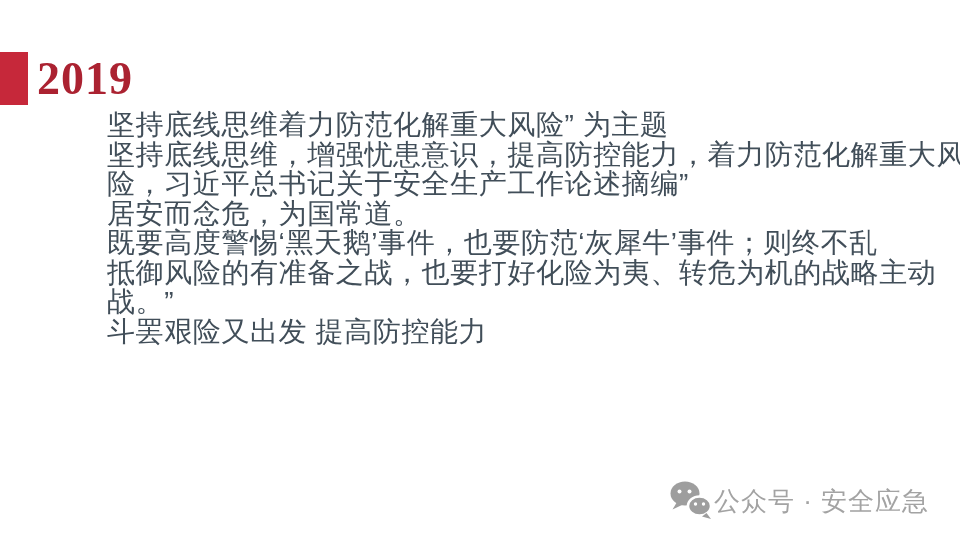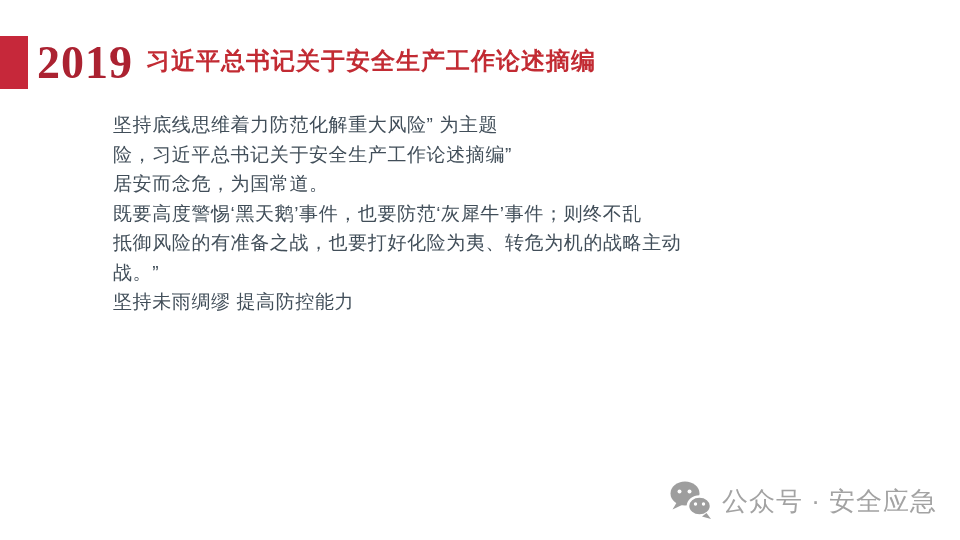--- a/index.html
+++ b/index.html
@@ -5,75 +5,75 @@
   html,body{margin:0;padding:0;}
   body{
     width:960px;height:540px;
     background:#ffffff;
     font-family:"Liberation Sans","DejaVu Sans",sans-serif;
     position:relative;overflow:hidden;
   }
   .slide{position:absolute;inset:0;background:#ffffff;}
 
   
-  .header{position:absolute;left:0;top:0;width:912px;height:100px;}
+  .header{position:absolute;left:0;top:16px;width:912px;height:100px;}
   .accent-square{
     position:absolute;left:0;top:36px;width:28px;height:53px;
     background:#c6283a;
   }
   .year{
     position:absolute;left:37px;top:38px;
     font-family:"Liberation Serif","DejaVu Serif",serif;
     font-weight:bold;font-size:46px;line-height:50px;
     color:#ab2231;letter-spacing:1px;
   }
   .slide-title{
     position:absolute;left:146px;top:48px;
     font-size:24px;line-height:26px;font-weight:bold;
     color:#c22b33;letter-spacing:1px;
   }
 
   
   .body-text{
-    position:absolute;left:113px;top:110px;width:780px;
-    font-size:19px;color:#414e59;letter-spacing:0.6px;
+    position:absolute;left:107px;top:110px;width:780px;
+    font-size:28px;color:#414e59;letter-spacing:0.6px;
   }
   .body-line{
     height:29.5px;line-height:29.5px;white-space:pre;
   }
 
   
   .watermark{
     position:absolute;left:668px;top:480px;height:42px;
-    display:flex;align-items:center;gap:8px;
+    display:flex;align-items:center;gap:0;
   }
   .wechat-icon{width:46px;height:42px;flex:0 0 auto;}
   .watermark-text{
     font-size:26px;color:#a3a3a3;letter-spacing:1px;white-space:pre;
   }
 </style>
 </head>
 <body>
 
 <div class="slide">
 
   <div class="header">
     <div class="accent-square"></div>
     <div class="year">2019</div>
-    <div class="slide-title">习近平总书记关于安全生产工作论述摘编</div>
   </div>
 
   <div class="body-text">
     <div class="body-line">坚持底线思维着力防范化解重大风险” 为主题</div>
+    <div class="body-line">坚持底线思维，增强忧患意识，提高防控能力，着力防范化解重大风</div>
     <div class="body-line">险，习近平总书记关于安全生产工作论述摘编”</div>
     <div class="body-line">居安而念危，为国常道。</div>
     <div class="body-line">既要高度警惕‘黑天鹅’事件，也要防范‘灰犀牛’事件；则终不乱</div>
     <div class="body-line">抵御风险的有准备之战，也要打好化险为夷、转危为机的战略主动</div>
     <div class="body-line">战。”</div>
-    <div class="body-line">坚持未雨绸缪 提高防控能力</div>
+    <div class="body-line">斗罢艰险又出发 提高防控能力</div>
   </div>
 
   <div class="watermark">
     <svg class="wechat-icon" viewBox="0 0 46 42" xmlns="http://www.w3.org/2000/svg">
       <ellipse cx="17" cy="13.5" rx="14.5" ry="12" fill="#9e9e9e"></ellipse>
       <path d="M9 22 L4.5 29.5 L14 25 Z" fill="#9e9e9e"></path>
       <circle cx="11.5" cy="11.5" r="2" fill="#ffffff"></circle>
       <circle cx="21.5" cy="11.5" r="2" fill="#ffffff"></circle>
       <ellipse cx="31.5" cy="26" rx="11.5" ry="9.5" fill="#9e9e9e" stroke="#ffffff" stroke-width="2.5"></ellipse>
       <path d="M38.5 33 L43 39 L34 36.5 Z" fill="#9e9e9e"></path>

